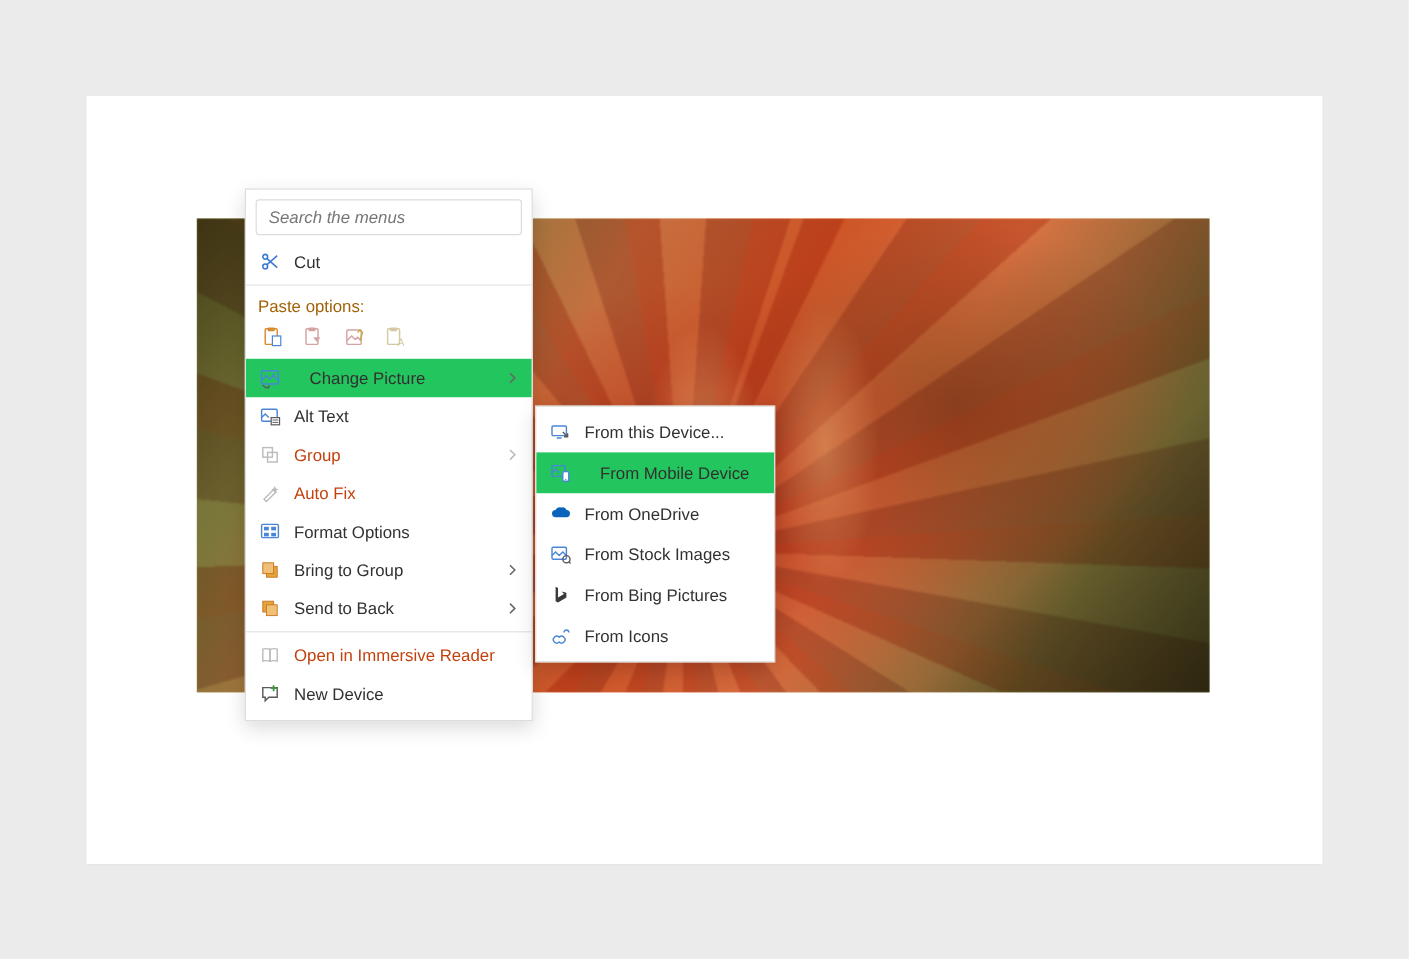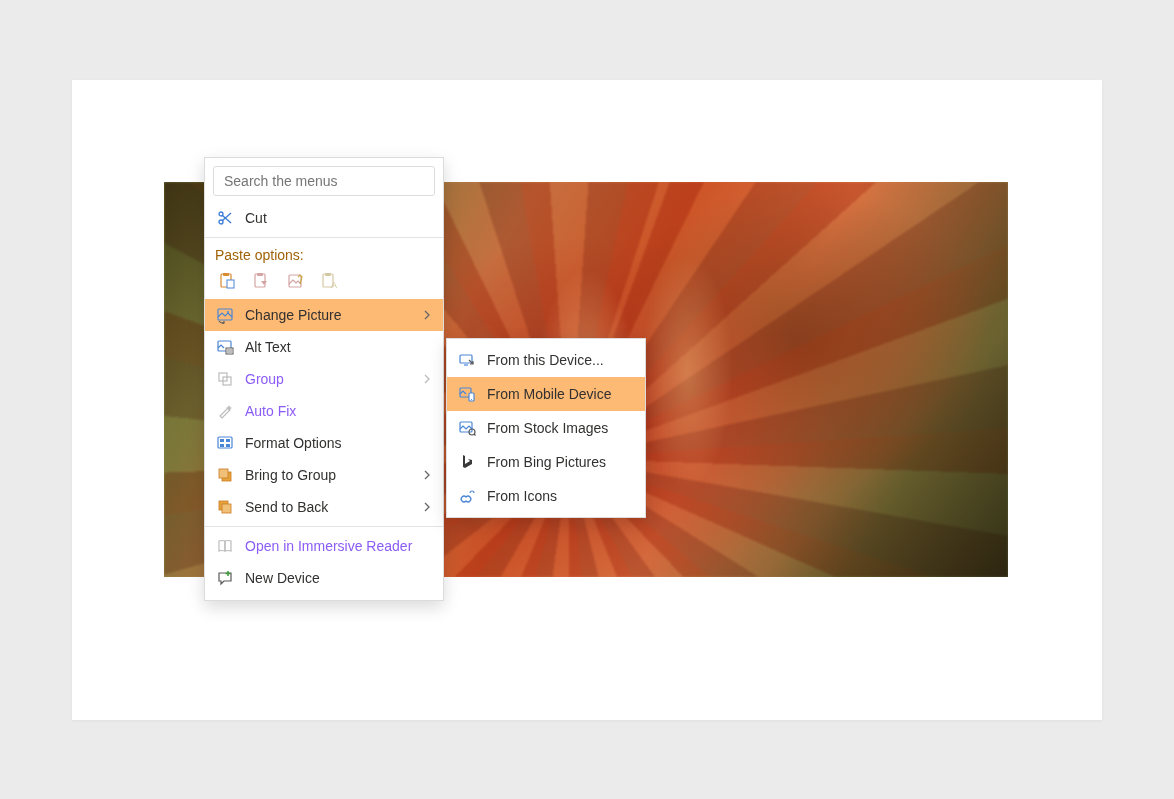--- a/index.html
+++ b/index.html
@@ -66,38 +66,40 @@
       padding-bottom: 6px;
     }
     .search-box {
       margin: 8px 8px 6px 8px;
       padding: 6px 10px;
       border: 1px solid #dcdcdc;
       border-radius: 3px;
       font-size: 14px;
       color: #0369a1;
       background: #fff;
+      font-style: italic;
     }
     .menu-item {
       display: flex;
       align-items: center;
       height: 32px;
       padding: 0 10px;
       font-size: 14px;
       color: #323130;
       cursor: pointer;
       position: relative;
       justify-content: flex-end;
     }
     .menu-item.disabled {
-      color: #8b5cf6;
+      color: #c2410c;
       cursor: default;
     }
     .menu-item.highlighted {
-      background: #fdba74;
+      background: #22c55e;
+      gap: 13px;
     }
     .menu-item .icon {
       width: 20px;
       height: 20px;
       margin-right: 10px;
       display: flex;
       align-items: center;
       justify-content: center;
       flex-shrink: 0;
     }
@@ -357,20 +359,28 @@
         <svg width="18" height="18" viewBox="0 0 18 18">
           <rect x="2" y="3" width="11" height="9" rx="1" fill="none" stroke="#4a86d6" stroke-width="1.2"></rect>
           <path d="M2 9 L5 6 L8 9" fill="none" stroke="#4a86d6" stroke-width="1.2"></path>
           <rect x="11" y="8" width="5" height="8" rx="1" fill="#fff" stroke="#4a86d6" stroke-width="1.2"></rect>
           <circle cx="13.5" cy="14.5" r="0.6" fill="#4a86d6"></circle>
         </svg>
       </span>
       <span class="label">From Mobile Device</span>
     </div>
 
+    <div class="menu-item">
+      <span class="icon">
+        <svg width="18" height="18" viewBox="0 0 18 18">
+          <path d="M5 12 Q2 12 2 9 Q2 6 5 6 Q6 3 10 4 Q13 3 14 6 Q17 6 17 9 Q17 12 14 12 Z" fill="#0a64bc"></path>
+        </svg>
+      </span>
+      <span class="label">From OneDrive</span>
+    </div>
 
     <div class="menu-item">
       <span class="icon">
         <svg width="18" height="18" viewBox="0 0 18 18">
           <rect x="2" y="3" width="12" height="10" rx="1" fill="none" stroke="#4a86d6" stroke-width="1.2"></rect>
           <path d="M2 10 L5 7 L8 10 L11 7 L14 10" fill="none" stroke="#4a86d6" stroke-width="1.2"></path>
           <circle cx="14" cy="13" r="3" fill="none" stroke="#5a5a5a" stroke-width="1.2"></circle>
           <line x1="16" y1="15" x2="17.5" y2="16.5" stroke="#5a5a5a" stroke-width="1.2"></line>
         </svg>
       </span>

